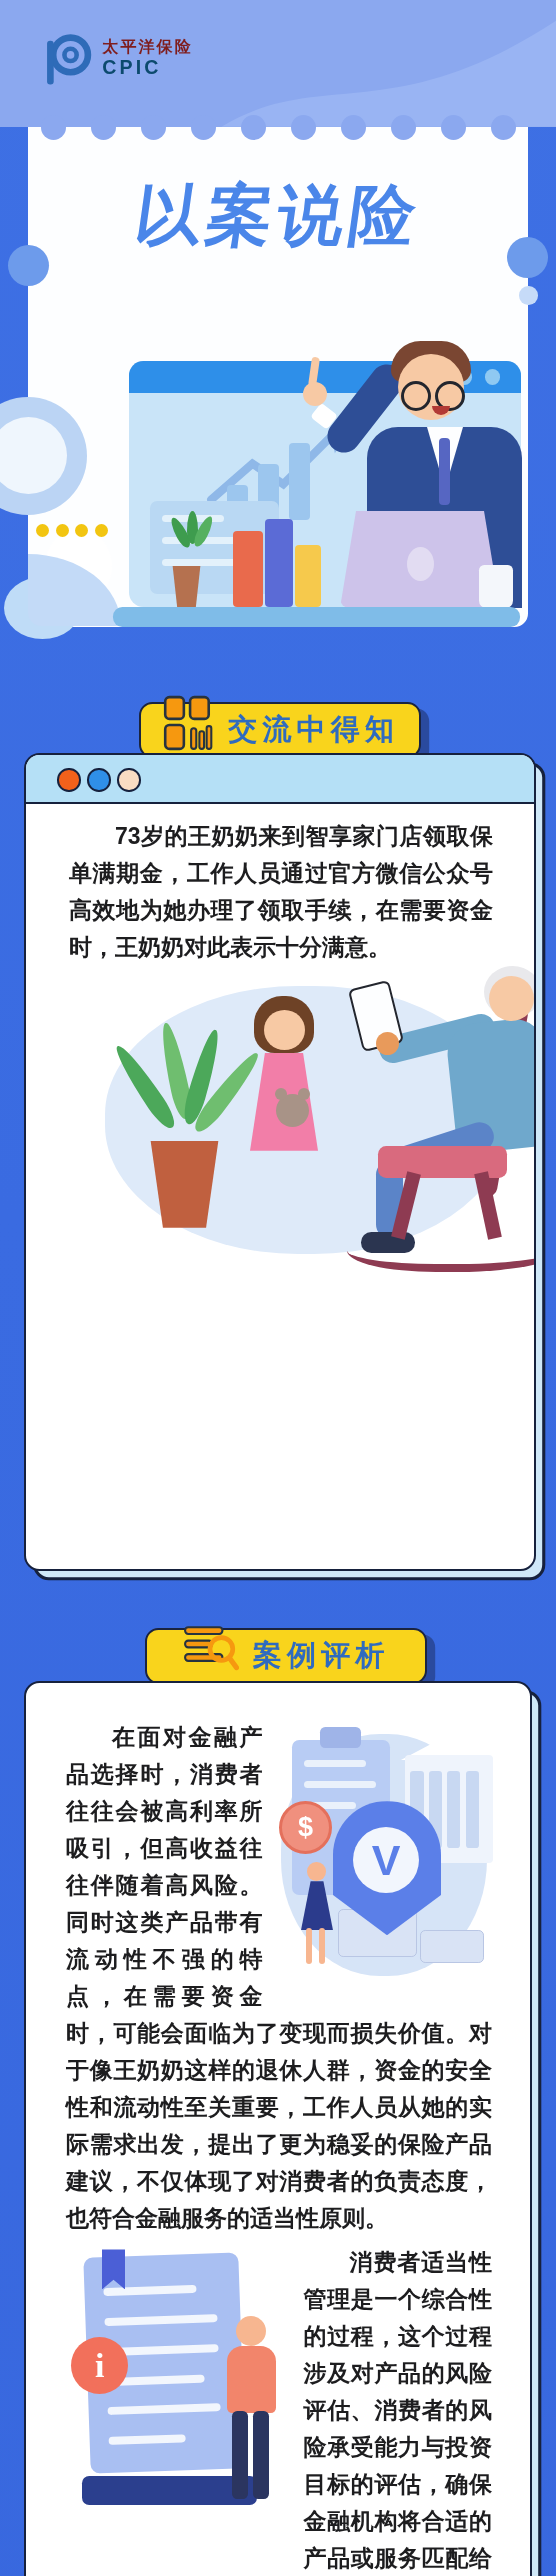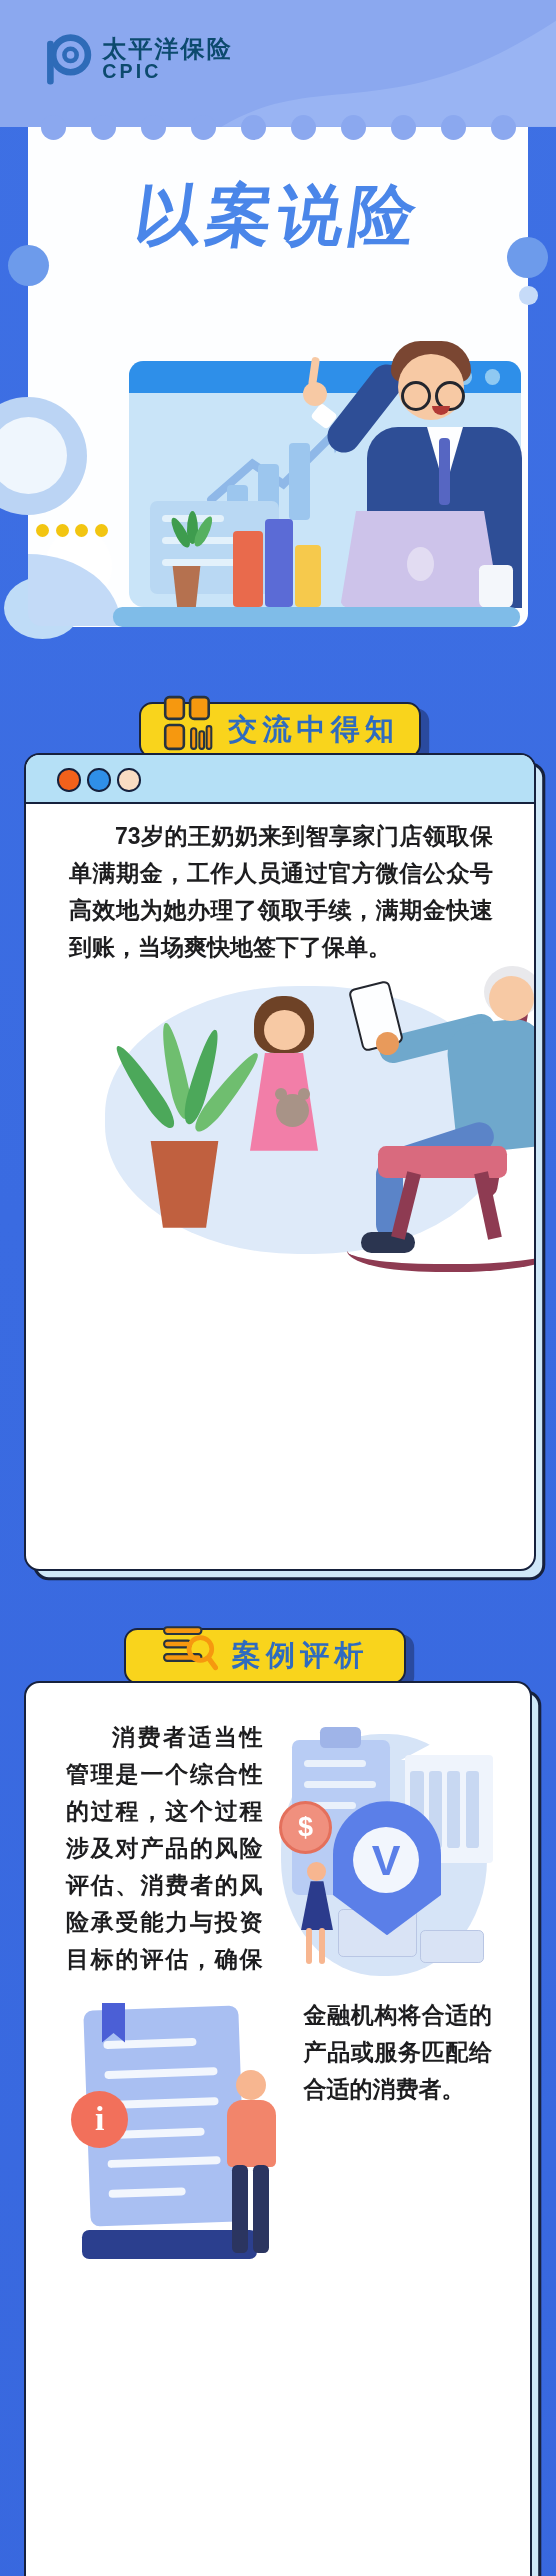--- a/index.html
+++ b/index.html
@@ -4,21 +4,21 @@
 <style>
   html,body{margin:0;padding:0;}
   body{font-family:"Liberation Sans","DejaVu Sans",sans-serif;}
   #page{position:relative;width:556px;height:4047px;overflow:hidden;
         background:linear-gradient(180deg,#3E70E4 0%,#3A6BE1 30%,#3765DC 100%);}
   .abs{position:absolute;}
   
   #header{left:0;top:0;width:556px;height:127px;background:#8BA8EF;overflow:hidden;}
   #logo{left:44px;top:30px;display:flex;align-items:center;gap:9.3px;}
   .logo-texts{display:flex;flex-direction:column;line-height:1.05;}
-  .logo-cn{font-size:24px;font-weight:800;color:#0c4a6e;letter-spacing:2.1px;}
+  .logo-cn{font-size:16px;font-weight:800;color:#7f1d1d;letter-spacing:2.1px;font-family:Liberation Mono, monospace;}
   .logo-en{font-size:19.6px;font-weight:800;color:#0c4a6e;letter-spacing:3.1px;}
   
   #hero-card{left:28px;top:127px;width:500px;height:500px;background:#FDFEFF;
              border-radius:0 0 13.4px 13.4px;}
   .scallop{position:absolute;top:-12.4px;width:25px;height:25px;border-radius:50%;background:#8BA8EF;}
   .notch{position:absolute;width:41px;height:41px;border-radius:50%;background:#6D9BEB;}
   #hero-title{left:0;top:171px;width:556px;text-align:center;font-size:66px;font-weight:900;
               color:#4A86E9;letter-spacing:5.2px;transform:skewX(-8deg);}
   #hero-pill{left:75px;top:256px;width:407px;height:47px;border:2.6px solid #4A86E9;border-radius:24px;
              background:#fff;display:flex;align-items:center;justify-content:center;}
@@ -229,21 +229,21 @@
     <span class="badge-text">交流中得知</span>
   </div>
 
   <div class="abs wcard" style="left:24px;top:753px;width:508px;height:814px">
     <div class="browser-bar">
       <div class="bdot" style="left:31px;background:#F2611B"></div>
       <div class="bdot" style="left:61px;background:#2F8FE8"></div>
       <div class="bdot" style="left:91px;background:#F9DCC3"></div>
     </div>
     <div class="body-pad">
-      <p class="para">73岁的王奶奶来到智享家门店领取保单满期金，工作人员通过官方微信公众号高效地为她办理了领取手续，满期金快速到账，当场爽快地签下了保单。</p>
+      <p class="para">73岁的王奶奶来到智享家门店领取保单满期金，工作人员通过官方微信公众号高效地为她办理了领取手续，在需要资金时，王奶奶对此表示十分满意。</p>
       <div id="illo-rock">
         <div class="abs rock-blob"></div>
         <div class="abs leaf2" style="left:67px;top:62px;transform:rotate(-34deg)"></div>
         <div class="abs leaf2" style="left:98px;top:46px;transform:rotate(-12deg);background:#6FBE6F"></div>
         <div class="abs leaf2" style="left:124px;top:52px;transform:rotate(16deg)"></div>
         <div class="abs leaf2" style="left:149px;top:67px;transform:rotate(38deg);background:#6FBE6F"></div>
         <div class="abs plant2-pot"></div>
         <div class="abs girl-hair"></div>
         <div class="abs girl-face"></div>
         <div class="abs girl-dress"></div>
@@ -259,21 +259,21 @@
         <div class="abs gran-shin"></div>
         <div class="abs gran-shoe"></div>
         <div class="abs chair-seat"></div>
         <div class="abs chair-leg1"></div>
         <div class="abs chair-leg2"></div>
         <div class="abs rocker"></div>
       </div>
     </div>
   </div>
 
-  <div class="abs badge" style="left:124px;top:1628px;width:278px;height:52px">
+  <div class="abs badge" style="left:145px;top:1628px;width:278px;height:52px">
     <svg width="57" height="57" viewBox="0 0 110 110" style="margin-top:-11.3px">
       <rect x="6" y="10" width="72" height="13" rx="6" fill="#F6980F" stroke="#27333F" stroke-width="4"></rect>
       <rect x="6" y="36" width="52" height="13" rx="6" fill="#F6980F" stroke="#27333F" stroke-width="4"></rect>
       <rect x="6" y="62" width="72" height="13" rx="6" fill="#F6980F" stroke="#27333F" stroke-width="4"></rect>
       <circle cx="76" cy="52" r="22" fill="none" stroke="#F6980F" stroke-width="9"></circle>
       <line x1="92" y1="70" x2="105" y2="88" stroke="#F6980F" stroke-width="10" stroke-linecap="round"></line>
     </svg>
     <span class="badge-text">案例评析</span>
   </div>
 
@@ -298,20 +298,21 @@
       <div class="abs shield"></div>
       <div class="abs shield-core">V</div>
       <div class="abs coin">
           <span>$</span>
         </div>
       <div class="abs sw-head"></div>
       <div class="abs sw-dress"></div>
       <div class="sw-leg" style="left:30px"></div>
       <div class="sw-leg" style="left:43px"></div>
     </div>
+    <p class="para">在面对金融产品选择时，消费者往往会被高利率所吸引，但高收益往往伴随着高风险。同时这类产品带有流动性不强的特点，在需要资金时，可能会面临为了变现而损失价值。对于像王奶奶这样的退休人群，资金的安全性和流动性至关重要，工作人员从她的实际需求出发，提出了更为稳妥的保险产品建议，不仅体现了对消费者的负责态度，也符合金融服务的适当性原则。</p>
     <div class="float-illo" id="illo-doc">
       <div class="abs doc">
         <div class="docline" style="top:31px;width:93px"></div>
         <div class="docline" style="top:61px;width:113px"></div>
         <div class="docline" style="top:91px;width:113px"></div>
         <div class="docline" style="top:121px;width:98px"></div>
         <div class="docline" style="top:150px;width:113px"></div>
         <div class="docline" style="top:180px;width:77px"></div>
       </div>
       <div class="abs doc-rib"></div>

